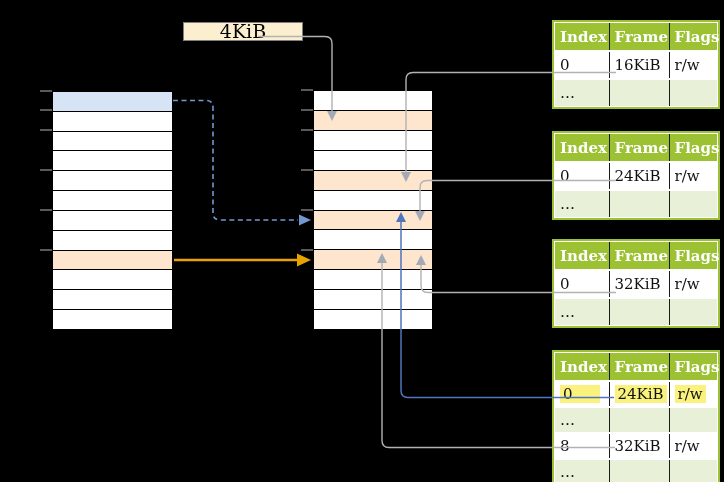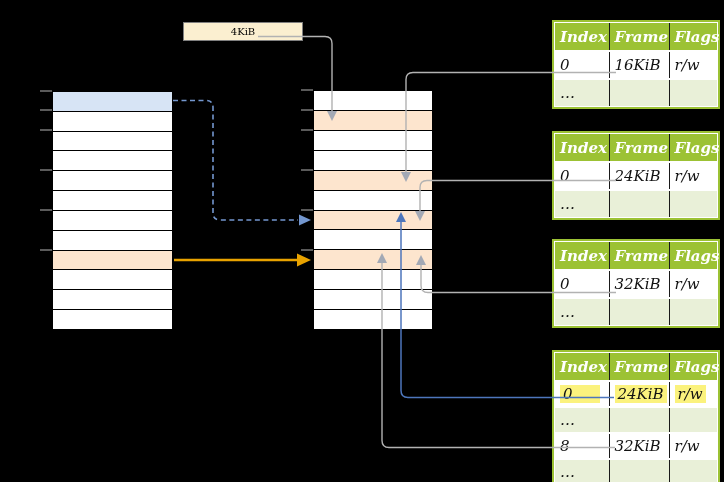--- a/index.html
+++ b/index.html
@@ -4,38 +4,38 @@
 <style>
   html,body{margin:0;padding:0;background:#000;}
   #canvas{
     position:relative;width:724px;height:482px;background:#000;overflow:hidden;
     font-family:"DejaVu Serif","Liberation Serif",serif;
   }
   
   .frame-label{
     position:absolute;left:183px;top:22px;width:118px;height:17px;
     background:#FBEFD0;border:1px solid #7F7F7F;
-    text-align:center;font-size:10px;line-height:17px;color:#000;
+    text-align:center;font-size:19px;line-height:17px;color:#000;
   }
   
   .memcol{
     position:absolute;display:flex;flex-direction:column;
     border:1.4px solid #000;background:#fff;box-sizing:border-box;
   }
   .memcol .row{flex:1 1 0;border-bottom:1.4px solid #000;background:#fff;}
   .memcol .row:last-child{border-bottom:none;}
   .memcol .row.blue{background:#D7E4F5;}
   .memcol .row.orange{background:#FDE5CE;}
   #virtual-col{left:52px;top:91px;width:121px;height:239px;}
   #physical-col{left:313px;top:90px;width:120px;height:240px;}
   .tick{position:absolute;width:12px;height:2px;background:#5A5A5A;}
   
   .ptable{
     position:absolute;left:552px;background:#fff;
-    border:2px solid #9CC234;padding:1px;font-style:italic;
+    border:2px solid #9CC234;padding:1px;
   }
   .ptable table{border-collapse:collapse;table-layout:fixed;width:162px;}
   .ptable th{
     background:#9CC234;color:#fff;font-weight:bold;font-size:15px;
     text-align:left;padding:0 0 0 5px;height:27px;
     border-bottom:2px solid #fff;
   }
   .ptable td{
     font-size:15px;color:#111;padding:0 0 0 5px;height:26px;
     background:#fff;border-top:2px solid #fff;

